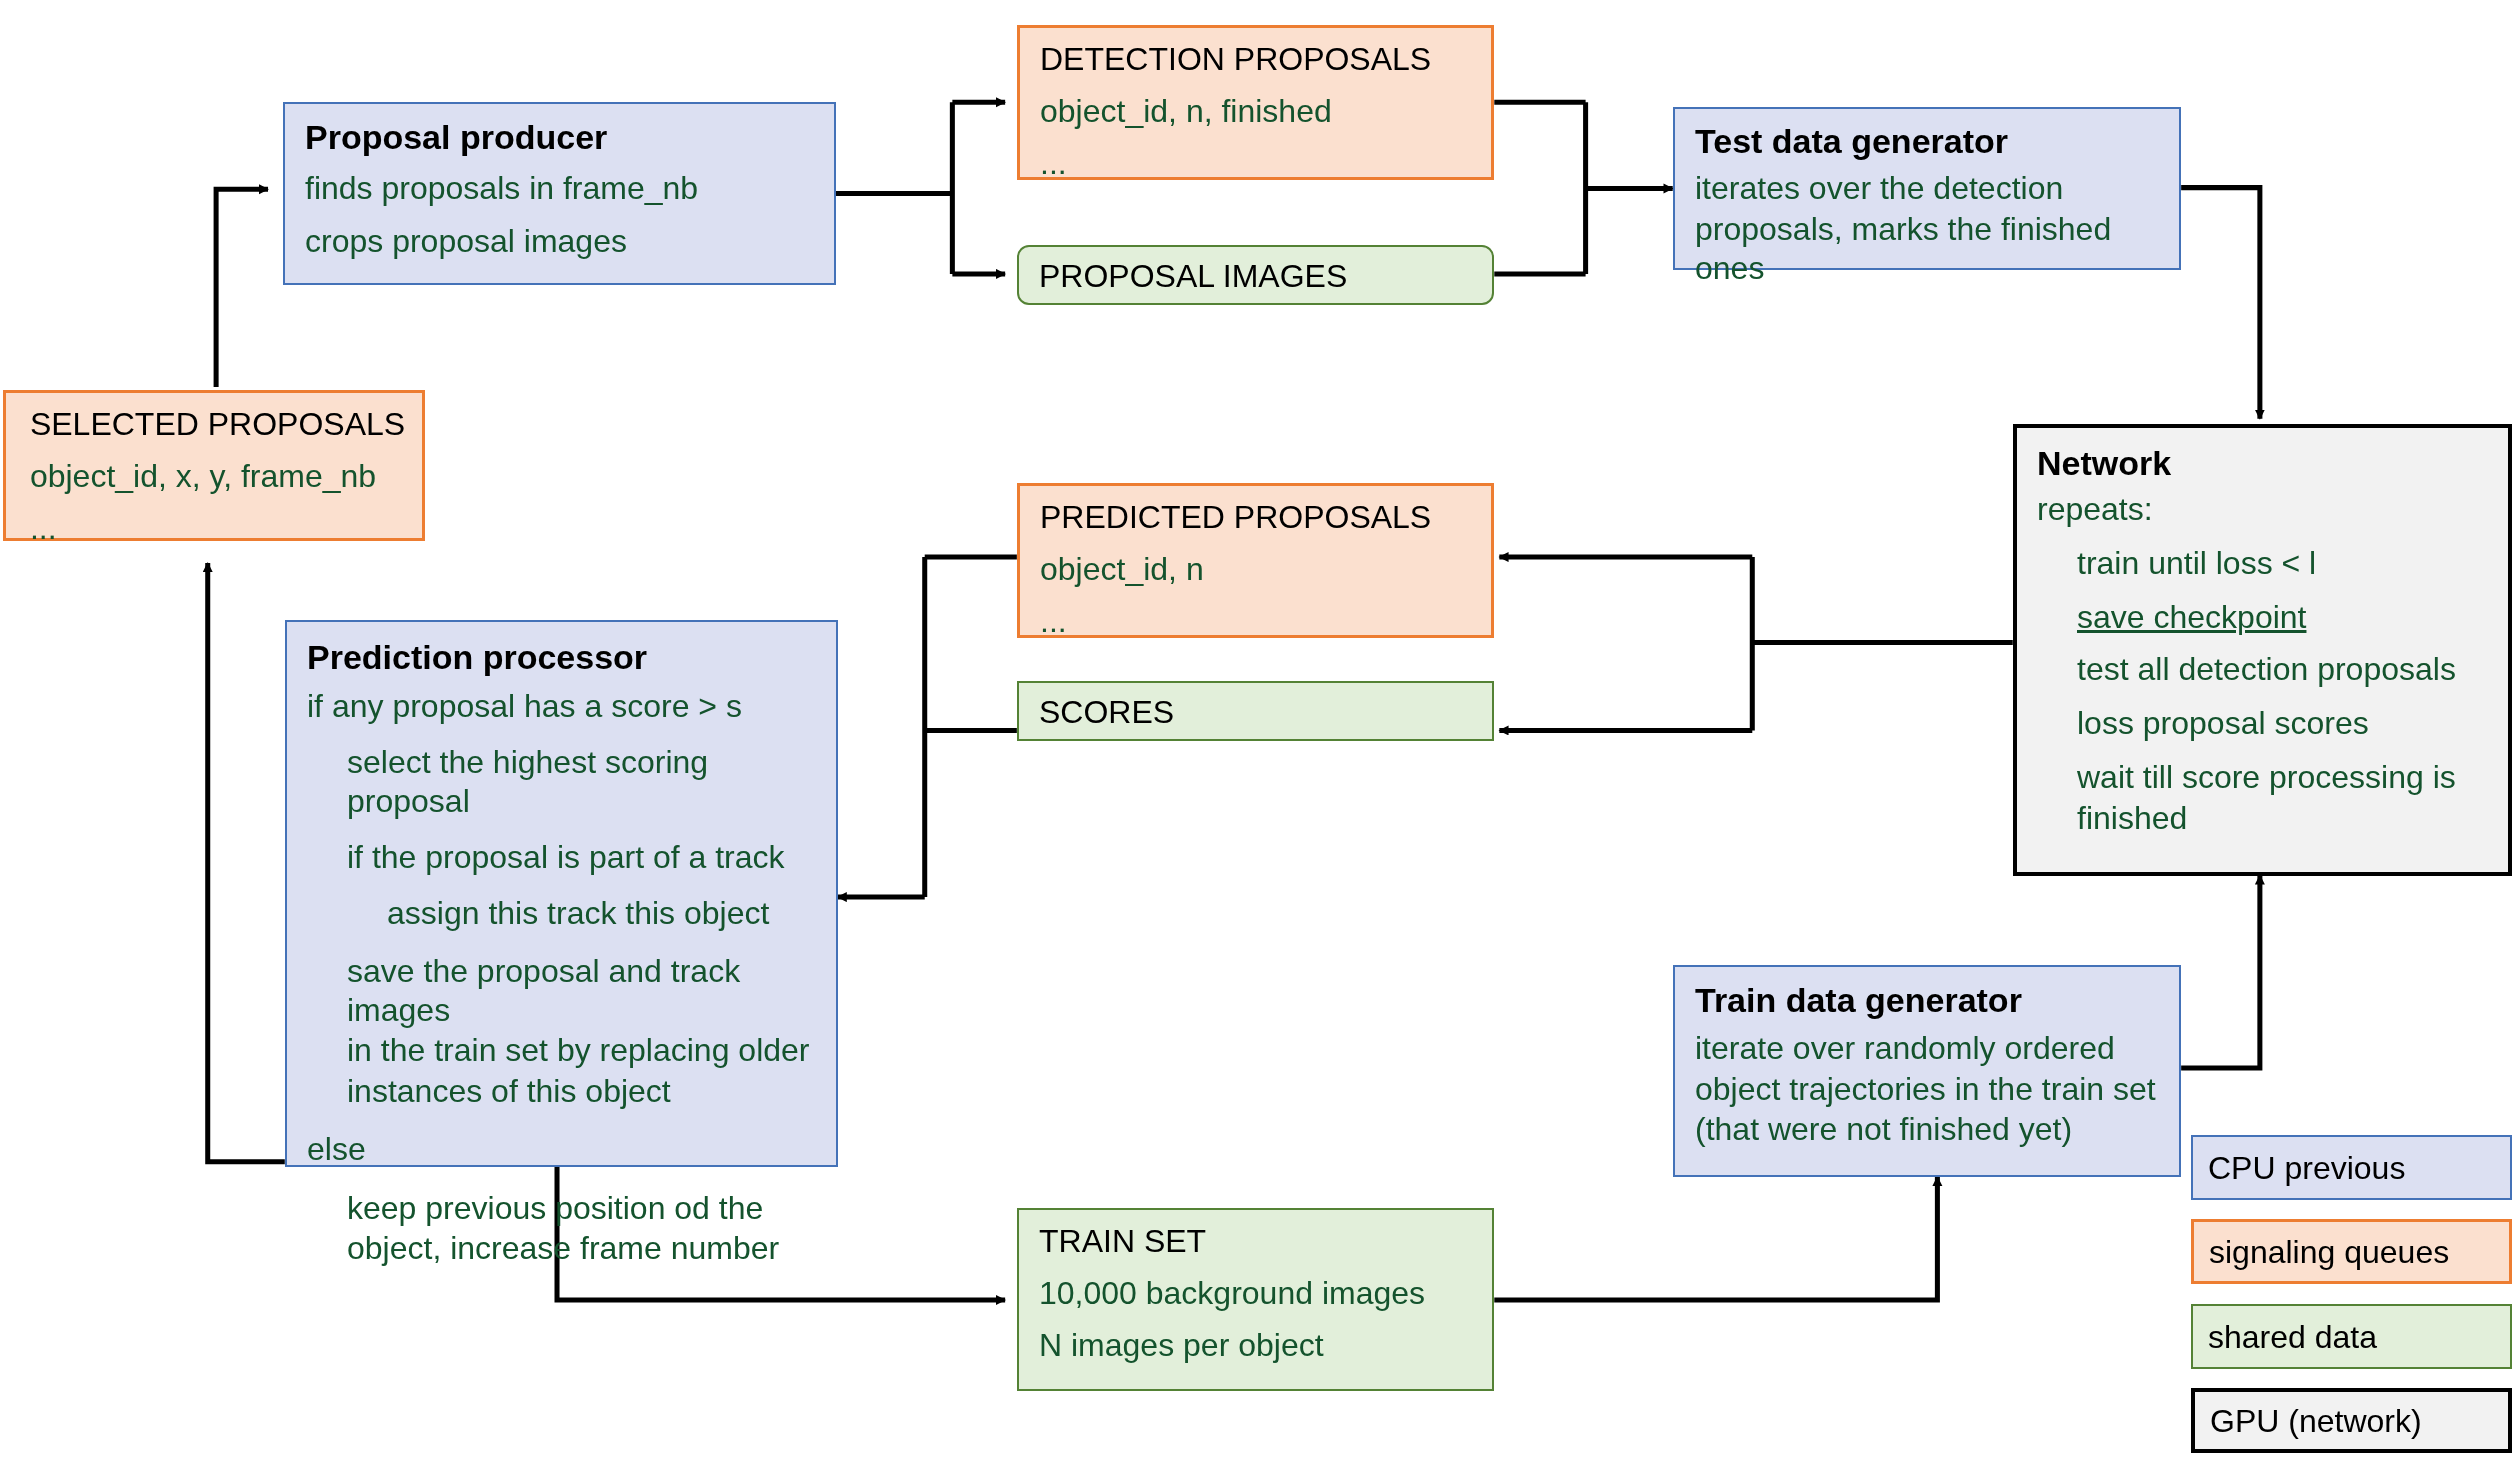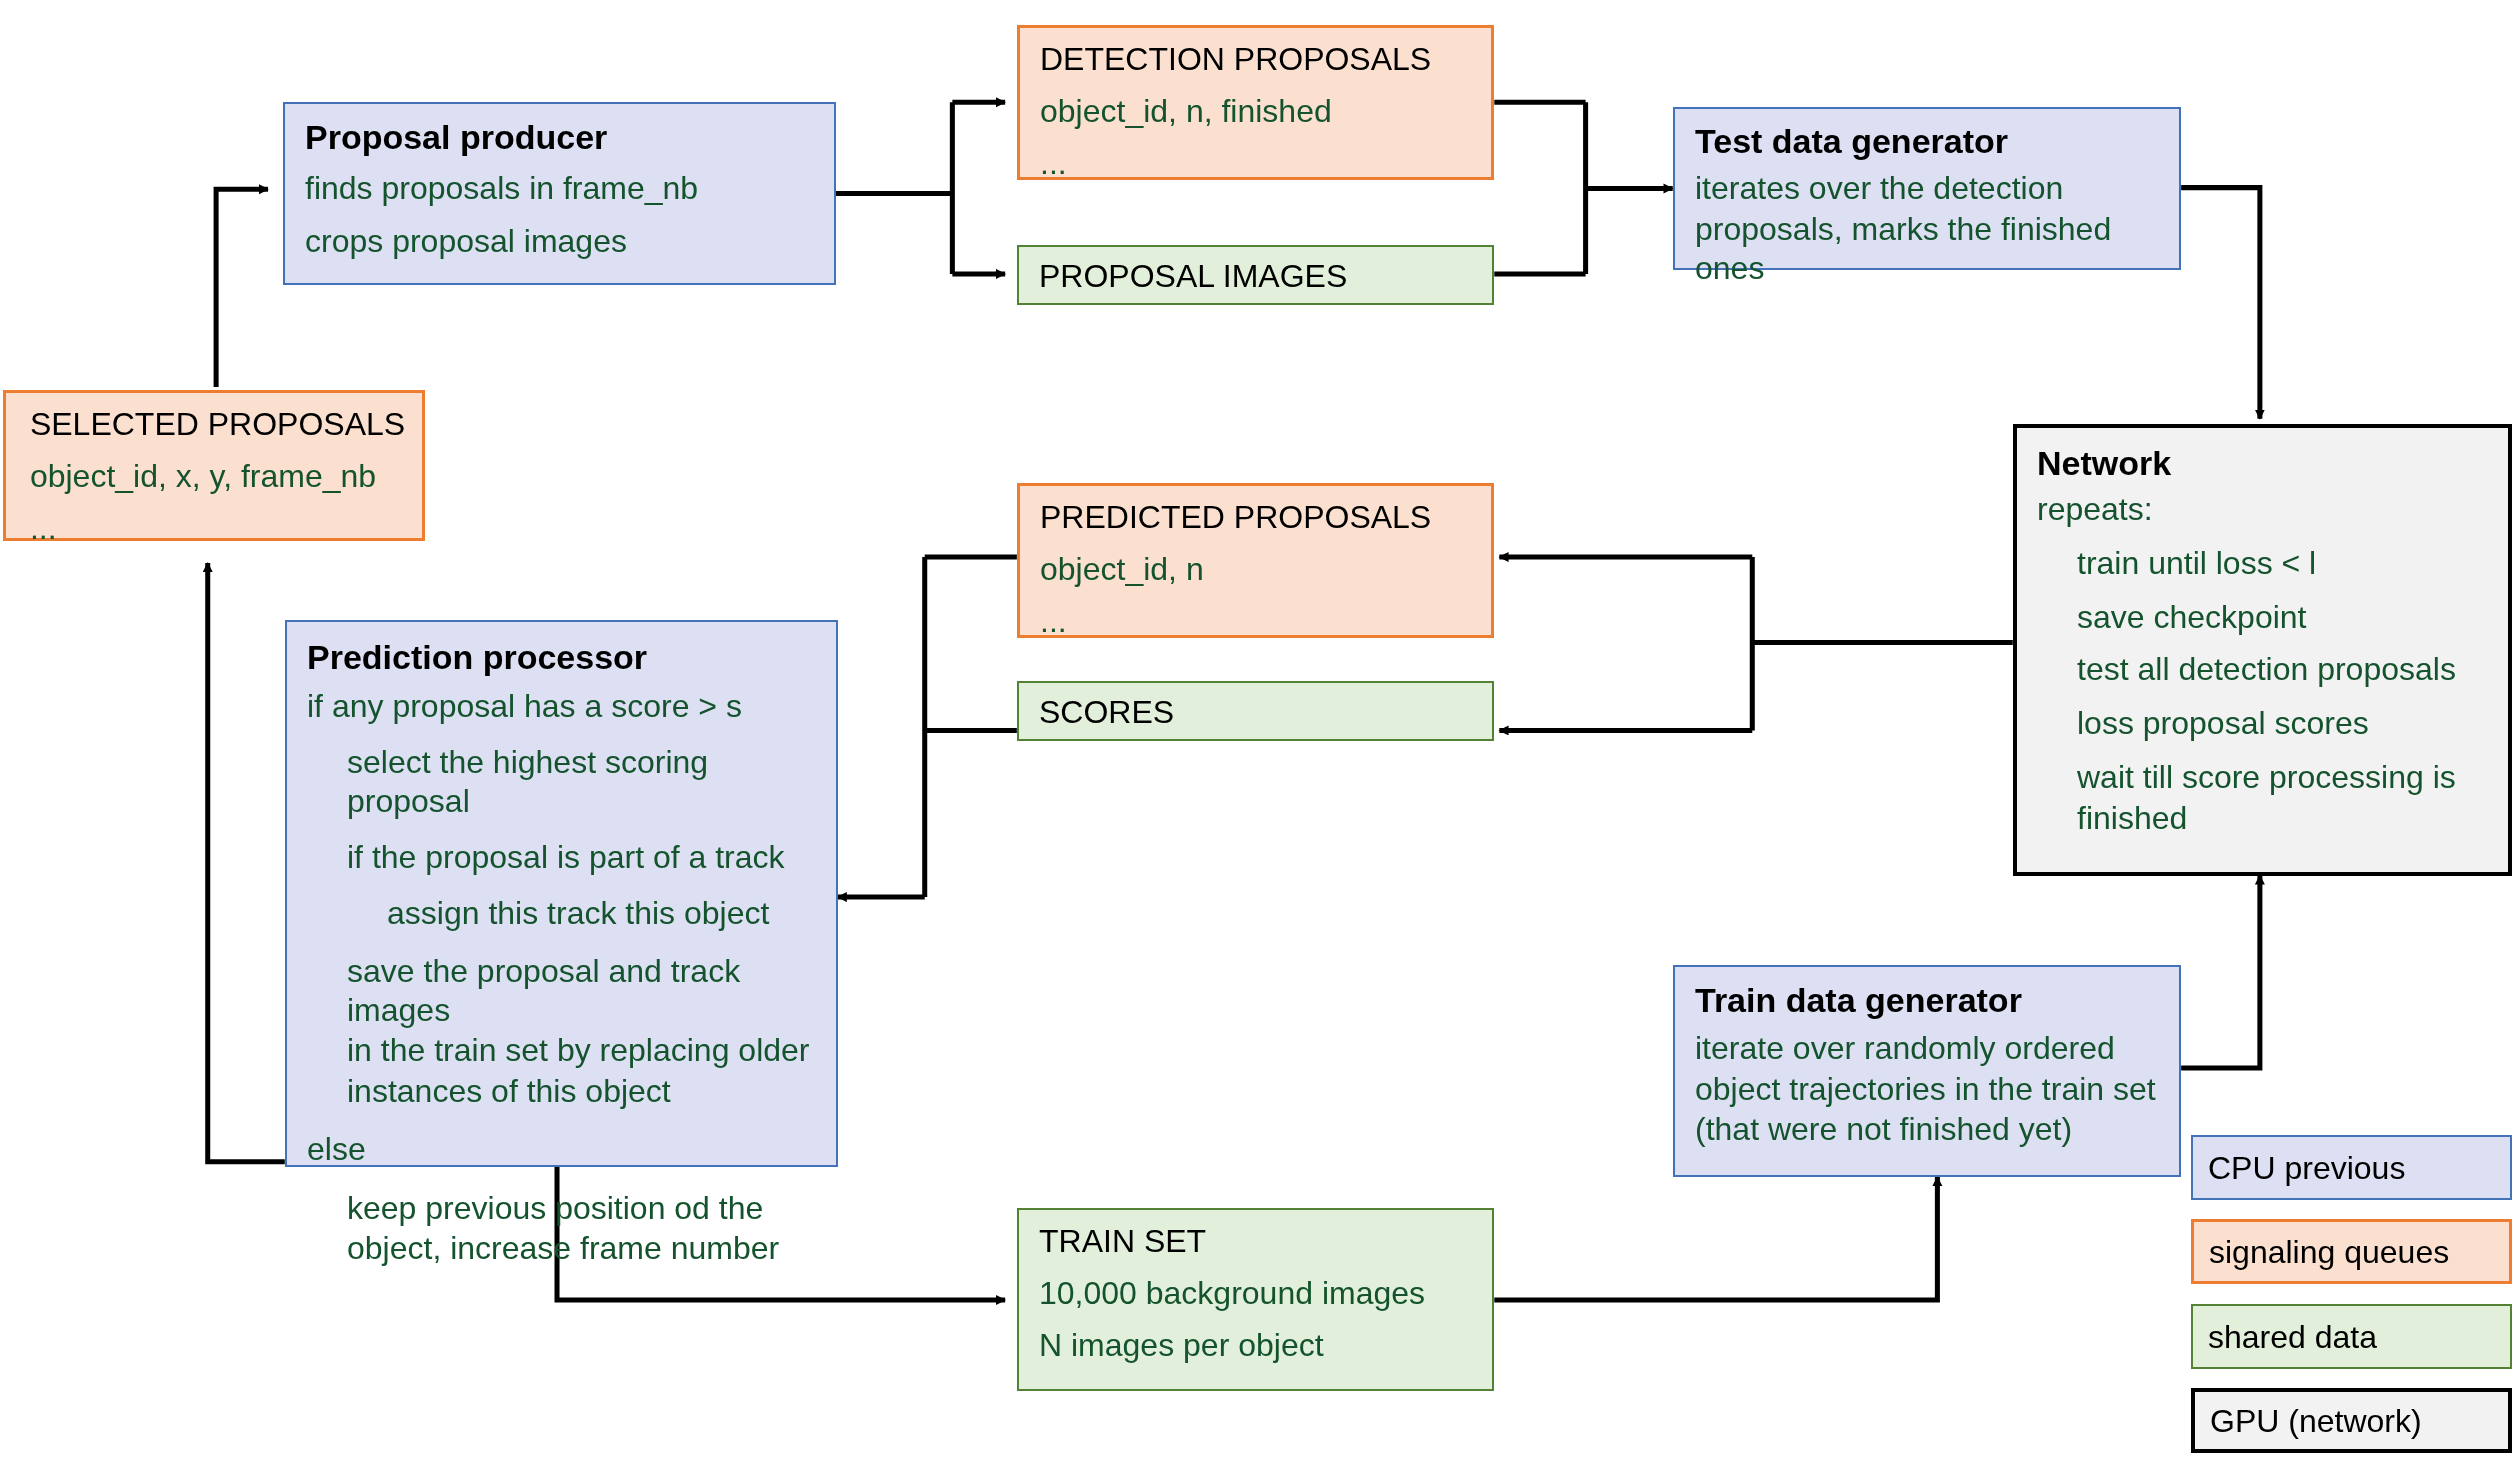--- a/index.html
+++ b/index.html
@@ -134,35 +134,35 @@
     <div class="line">finds proposals in frame_nb</div>
     <div class="line">crops proposal images</div>
   </div>
 
   <div class="node queue" style="left:1017px; top:25px; width:477px; height:155px;">
     <div class="label" style="margin-bottom:13.4px;">DETECTION PROPOSALS</div>
     <div class="line">object_id, n, finished</div>
     <div class="line">...</div>
   </div>
 
-  <div class="node shared" style="left:1017px; top:245px; width:477px; height:60px; padding-top:11px;">
+  <div class="node shared" style="left:1017px; top:245px; width:477px; height:60px; padding-top:11px;border-radius:12px;">
     <div class="label">PROPOSAL IMAGES</div>
   </div>
 
   <div class="node cpu" style="left:1673px; top:107px; width:508px; height:163px; padding-top:11.7px;">
     <div class="title" style="margin-bottom:8.4px;">Test data generator</div>
     <div class="line tight">iterates over the detection</div>
     <div class="line tight">proposals, marks the finished ones</div>
   </div>
 
   <div class="node gpu" style="left:2013px; top:424px; width:499px; height:452px; padding-top:15px;">
     <div class="title" style="margin-bottom:6.7px;">Network</div>
     <div class="line" style="margin-bottom:15px;">repeats:</div>
     <div class="line indent1" style="margin-bottom:15px;">train until loss &lt; l</div>
-    <div class="line indent1" style="">save checkpoint</div>
+    <div class="line indent1" style="text-decoration:underline;">save checkpoint</div>
     <div class="line indent1" style="margin-bottom:15px;">test all detection proposals</div>
     <div class="line indent1" style="margin-bottom:15px;">loss proposal scores</div>
     <div class="line indent1 tight">wait till score processing is</div>
     <div class="line indent1 tight">finished</div>
   </div>
 
   <div class="node queue" style="left:3.4px; top:390px; width:422px; height:151px; padding-left:23.5px;">
     <div class="label" style="margin-bottom:13.4px;">SELECTED PROPOSALS</div>
     <div class="line">object_id, x, y, frame_nb</div>
     <div class="line">...</div>

